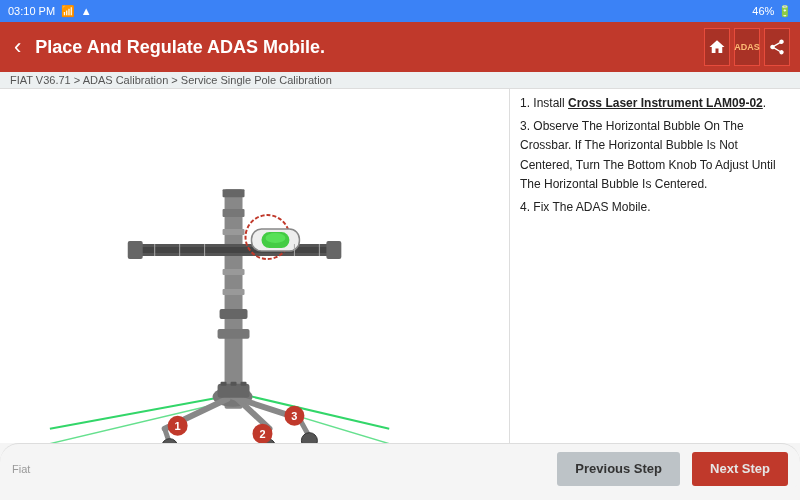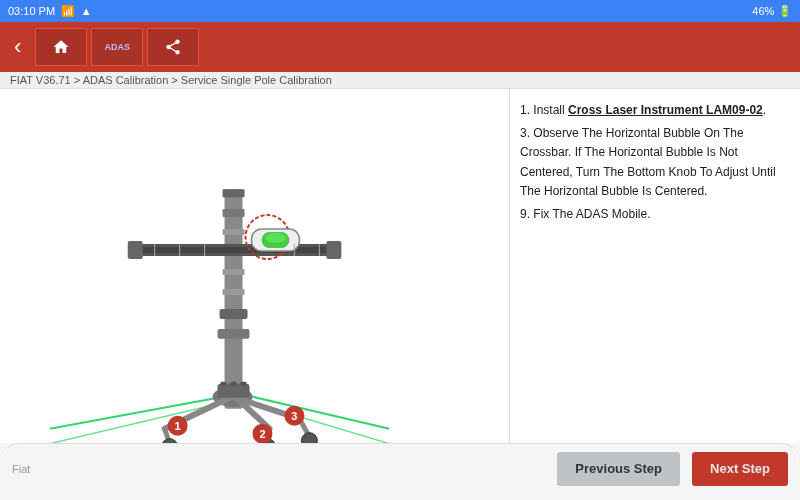--- a/index.html
+++ b/index.html
@@ -38,29 +38,29 @@
       color: white;
       font-size: 18px;
       font-weight: bold;
       flex: 1;
     }
     .header-icons {
       display: flex;
       gap: 4px;
     }
     .header-icon-btn {
-      width: 52px;
+      width: 26px;
       height: 38px;
       background: #a93226;
       border: 1px solid #e74c3c;
       display: flex;
       align-items: center;
       justify-content: center;
       cursor: pointer;
-      color: #c4b5fd;
+      color: #fdba74;
       font-size: 16px;
     }
 
     
     .breadcrumb {
       height: 16px;
       background: #ecf0f1;
       border-bottom: 1px solid #ddd;
       display: flex;
       align-items: center;
@@ -82,21 +82,21 @@
       background: white;
       position: relative;
       overflow: hidden;
       border-right: 1px solid #ddd;
     }
 
     
     .instructions-area {
       flex: 1;
       background: white;
-      padding: 12px 10px;
+      padding: 5px 10px;
       font-size: 12px;
       line-height: 1.6;
       color: #222;
       overflow-y: auto;
     }
     .instructions-area p {
       margin-bottom: 4px;
     }
     .underline-bold {
       font-weight: bold;
@@ -156,20 +156,21 @@
     <span>▲</span>
   </div>
   <div class="status-right">
     <span>46%</span>
     <span>🔋</span>
   </div>
 </div>
 
 <div class="header">
   <div class="header-back">‹</div>
+  <div class="header-title">Place And Regulate ADAS Mobile.</div>
   <div class="header-icons">
     <div class="header-icon-btn">
       <svg width="18" height="18" viewBox="0 0 24 24" fill="white">
         <path d="M10 20v-6h4v6h5v-8h3L12 3 2 12h3v8z"></path>
       </svg>
     </div>
     <div class="header-icon-btn">
       <span style="font-size:9px;font-weight:bold;">ADAS</span>
     </div>
     <div class="header-icon-btn">
@@ -266,21 +267,21 @@
   </div>
 
   <div class="instructions-area">
     <p>
       1. Install <span class="underline-bold">Cross Laser Instrument LAM09-02</span>.
     </p>
     <p>
       3. Observe The Horizontal Bubble On The Crossbar. If The Horizontal Bubble Is Not Centered, Turn The Bottom Knob To Adjust Until The Horizontal Bubble Is Centered.
     </p>
     <p>
-      9. Fix The ADAS Mobile.
+      4. Fix The ADAS Mobile.
     </p>
   </div>
 </div>
 
 <div class="footer">
   <span class="footer-brand">Fiat</span>
   <div class="footer-buttons">
     <button class="footer-btn prev">Previous Step</button>
     <button class="footer-btn next">Next Step</button>
   </div>

